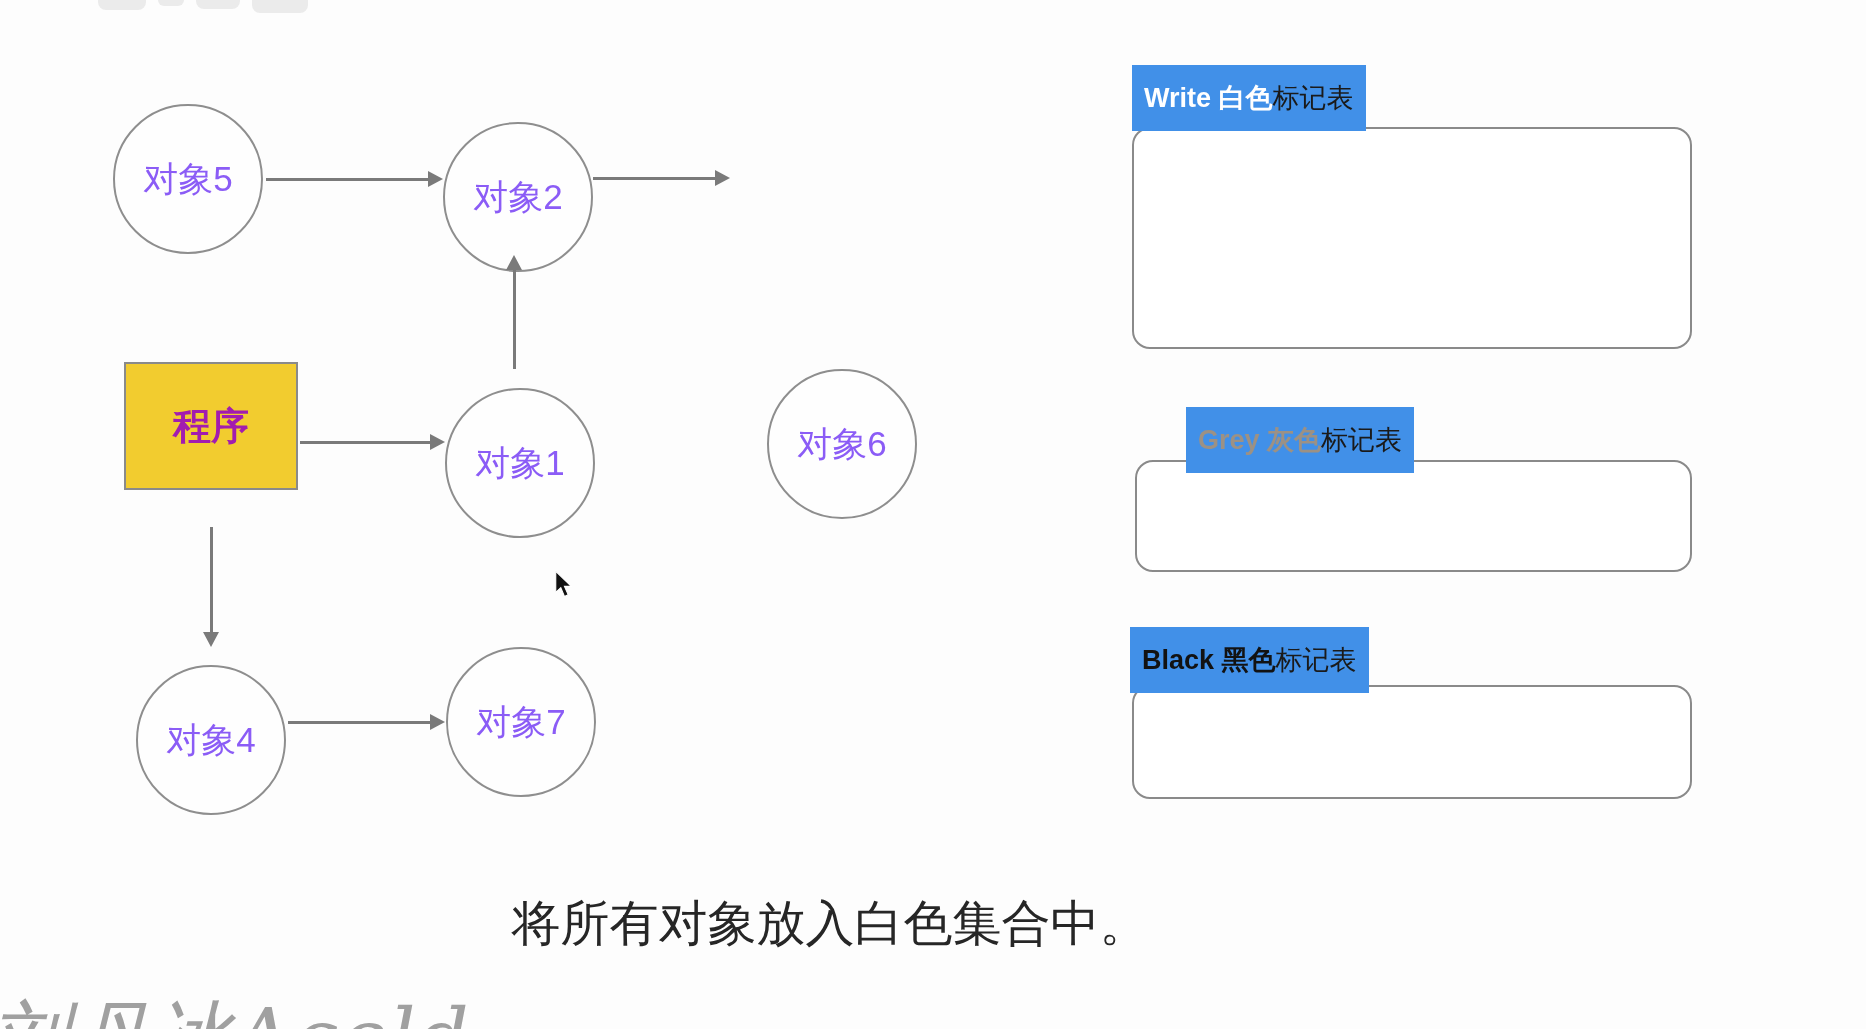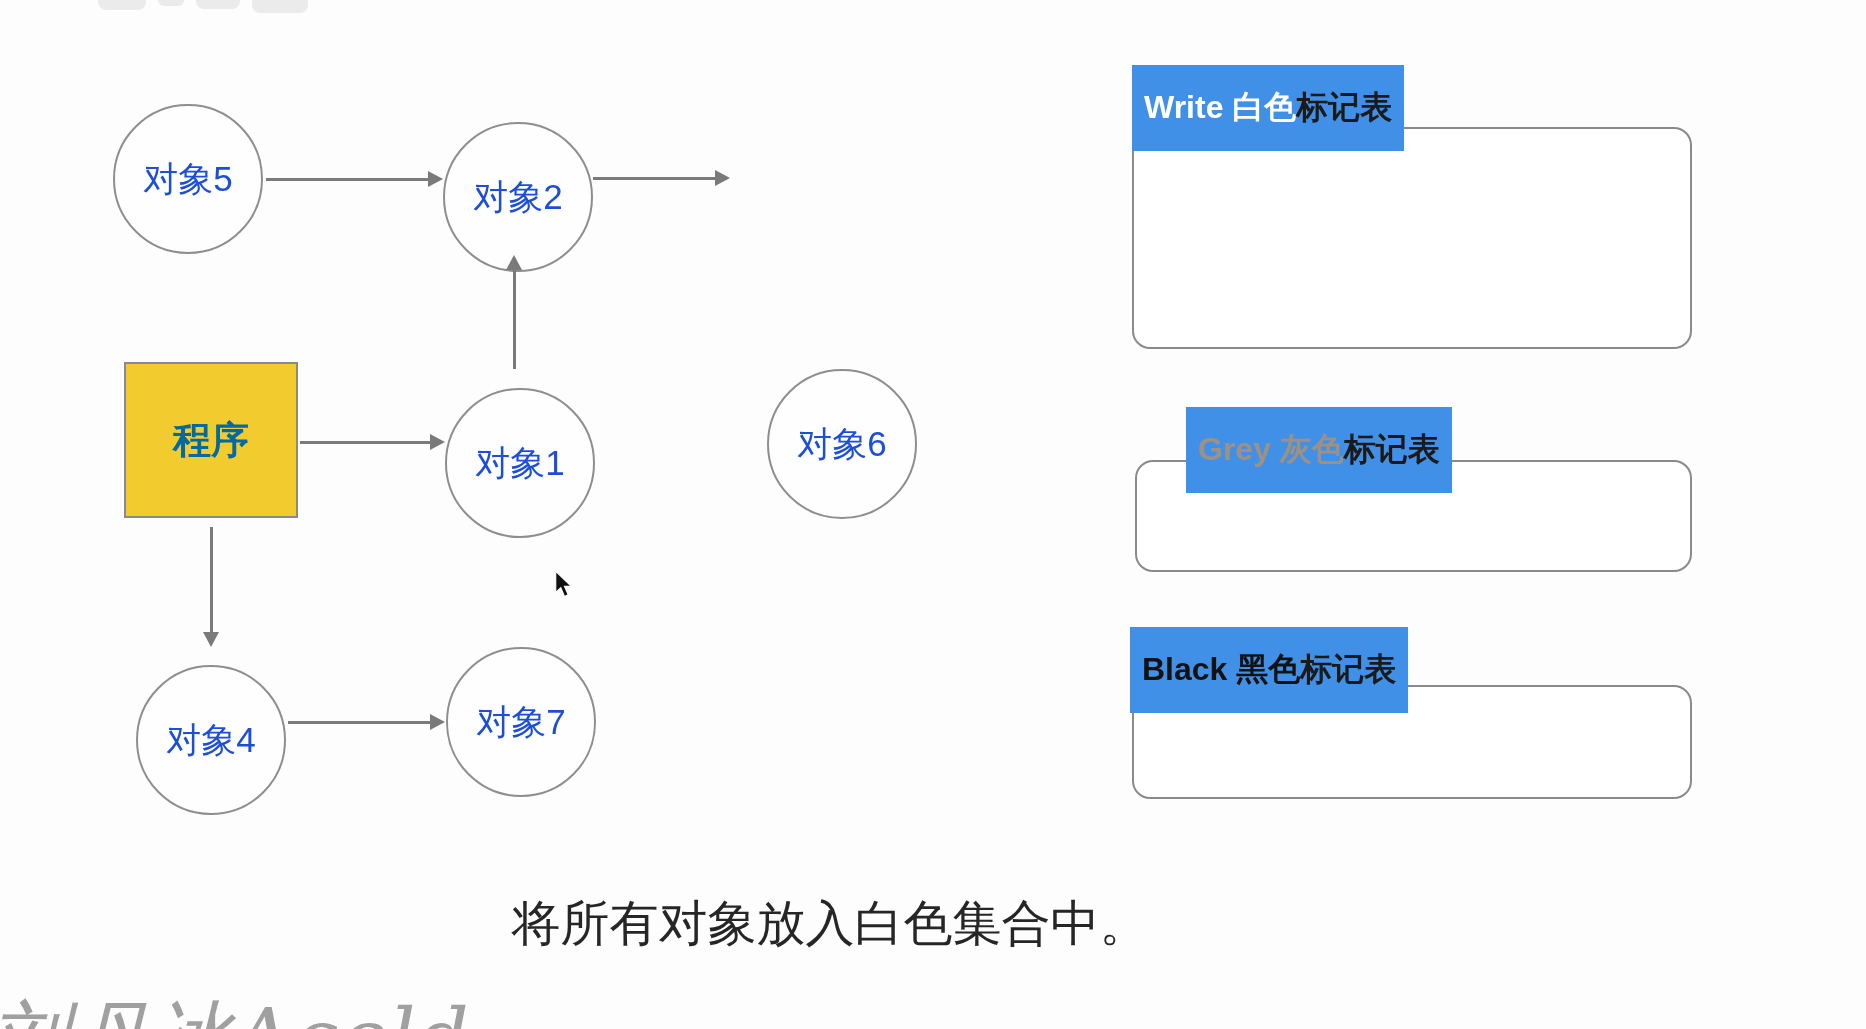--- a/index.html
+++ b/index.html
@@ -5,50 +5,50 @@
   html,body{margin:0;padding:0;background:#ffffff;}
   #stage{
     position:relative;width:1866px;height:1029px;background:#fdfdfd;
     overflow:hidden;font-family:"Liberation Sans","DejaVu Sans",sans-serif;
   }
   
   .node{
     position:absolute;width:150px;height:150px;box-sizing:border-box;
     border:2.5px solid #8e8e8e;border-radius:50%;background:#fefefe;
     display:flex;align-items:center;justify-content:center;
-    font-size:35px;color:#1d4ed8;
+    font-size:35px;color:#8b5cf6;
   }
   .program{
-    position:absolute;left:124px;top:362px;width:174px;height:156px;box-sizing:border-box;
+    position:absolute;left:124px;top:362px;width:174px;height:128px;box-sizing:border-box;
     background:#f2cc2f;border:2px solid #8a8a8a;
     display:flex;align-items:center;justify-content:center;
-    font-size:38px;font-weight:bold;color:#0369a1;
+    font-size:38px;font-weight:bold;color:#a21caf;
   }
   
   .hline{position:absolute;height:2.5px;background:#7a7a7a;}
   .vline{position:absolute;width:2.5px;background:#7a7a7a;}
   .ah-right{position:absolute;width:0;height:0;
     border-top:8px solid transparent;border-bottom:8px solid transparent;
     border-left:15px solid #7a7a7a;}
   .ah-up{position:absolute;width:0;height:0;
     border-left:8px solid transparent;border-right:8px solid transparent;
     border-bottom:15px solid #7a7a7a;}
   .ah-down{position:absolute;width:0;height:0;
     border-left:8px solid transparent;border-right:8px solid transparent;
     border-top:15px solid #7a7a7a;}
   
   .tbl-label{
-    position:absolute;height:60px;padding:13px 12px;background:#4190e8;
-    display:flex;align-items:center;font-size:32px;font-weight:bold;
+    position:absolute;height:60px;padding:3px 12px;background:#4190e8;
+    display:flex;align-items:center;font-size:27px;font-weight:bold;
     white-space:nowrap;z-index:2;
   }
   .tbl-label .head-white{color:#ffffff;}
   .tbl-label .head-grey{color:#9c9184;}
   .tbl-label .head-black{color:#121212;}
-  .tbl-label .tail{color:#1a1a1a;font-weight:700;}
+  .tbl-label .tail{color:#1a1a1a;font-weight:400;}
   .tbl-box{
     position:absolute;background:#ffffff;border:2px solid #8a8a8a;
     border-radius:18px;box-sizing:border-box;z-index:1;
   }
   
   .caption{
     position:absolute;left:450px;top:884px;width:760px;text-align:center;
     font-size:49px;line-height:78px;color:#262626;
   }
   

